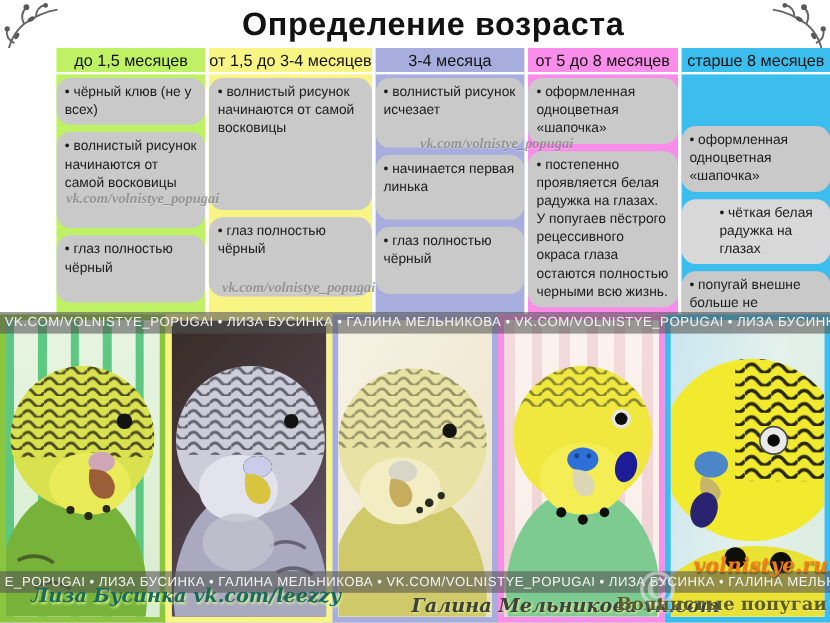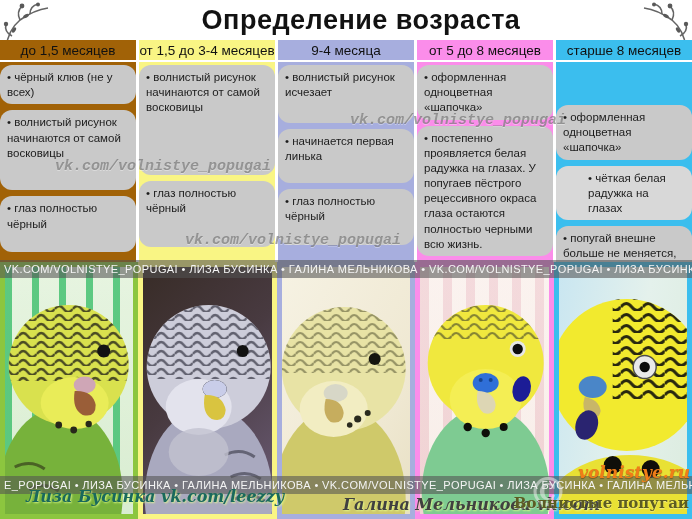--- a/index.html
+++ b/index.html
@@ -18,33 +18,33 @@
   
   .columns{ position:absolute; top:40px; left:0; width:692px; height:222px;
     display:flex; gap:3px; background:#fff; }
   .column{ flex:1 1 0; display:flex; flex-direction:column; }
   .col-header{ height:22px; line-height:22px; text-align:center; font-size:13.5px;
     color:#111; border-bottom:2px solid #fff; white-space:nowrap; overflow:hidden; }
   .cells{ flex:1; padding-top:3px; overflow:hidden; }
   .cell{ background:#c9c9c9; color:#1c1c1c; font-size:11.5px; line-height:1.32;
     padding:5px 7px 4px 7px; margin-bottom:6px;border-radius:12px; }
   
-  .col-1{ background:#a16207; } .col-2{ background:#f9f584; }
+  .col-1{ background:#bef264;margin-left:47px; } .col-2{ background:#f9f584; }
   .col-3{ background:#a7aede; } .col-4{ background:#fb8dea; }
   .col-5{ background:#3bbeee;gap:40px; }
   
   .col-1 .cell:nth-child(1){min-height:36px;} .col-1 .cell:nth-child(2){min-height:80px;} .col-1 .cell:nth-child(3){min-height:56px;}
   .col-2 .cell:nth-child(1){min-height:110px;} .col-2 .cell:nth-child(2){min-height:66px;}
   .col-3 .cell:nth-child(1){min-height:58px;} .col-3 .cell:nth-child(2){min-height:54px;} .col-3 .cell:nth-child(3){min-height:56px;}
   .col-4 .cell:nth-child(1){min-height:54px;} .col-4 .cell:nth-child(2){min-height:126px;}
   .col-5 .cell:nth-child(1){min-height:54px;} .col-5 .cell:nth-child(2){min-height:30px;} .col-5 .cell:nth-child(3){min-height:96px;}
   .col-5 .cell:nth-child(2){ background:#d8d8d8;padding-left:32px; }
   
-  .vk-mark{ position:absolute; font-family:Liberation Mono, monospace; font-style:italic;
-    font-weight:bold; font-size:15px; color:rgba(105,105,105,.62); white-space:nowrap;
+  .vk-mark{ position:absolute; font-family:Liberation Serif, serif; font-style:italic;
+    font-weight:bold; font-size:12px; color:rgba(105,105,105,.62); white-space:nowrap;
     pointer-events:none; text-shadow:0 1px 0 rgba(255,255,255,.35); }
   .vk-mark.m1{ left:55px;  top:158px; }
   .vk-mark.m2{ left:350px; top:112px; }
   .vk-mark.m3{ left:185px; top:232px; }
   
   .band{ position:absolute; left:0; right:0; height:18px; line-height:18px;
     background:rgba(82,82,82,.58); color:#f4f4f4; font-size:11px; letter-spacing:.4px;
     white-space:nowrap; overflow:hidden; padding-left:4px; z-index:5; }
   .band.middle{ top:260px; }
   .band.bottom{ top:476px; }
@@ -129,21 +129,21 @@
       </div>
     </div>
     <div class="column col-2">
       <div class="col-header">от 1,5 до 3-4 месяцев</div>
       <div class="cells">
         <div class="cell">• волнистый рисунок начинаются от самой восковицы</div>
         <div class="cell">• глаз полностью чёрный</div>
       </div>
     </div>
     <div class="column col-3">
-      <div class="col-header">9-4 месяца</div>
+      <div class="col-header">3-4 месяца</div>
       <div class="cells">
         <div class="cell">• волнистый рисунок исчезает</div>
         <div class="cell">• начинается первая линька</div>
         <div class="cell">• глаз полностью чёрный</div>
       </div>
     </div>
     <div class="column col-4">
       <div class="col-header">от 5 до 8 месяцев</div>
       <div class="cells">
         <div class="cell">• оформленная одноцветная «шапочка»</div>

